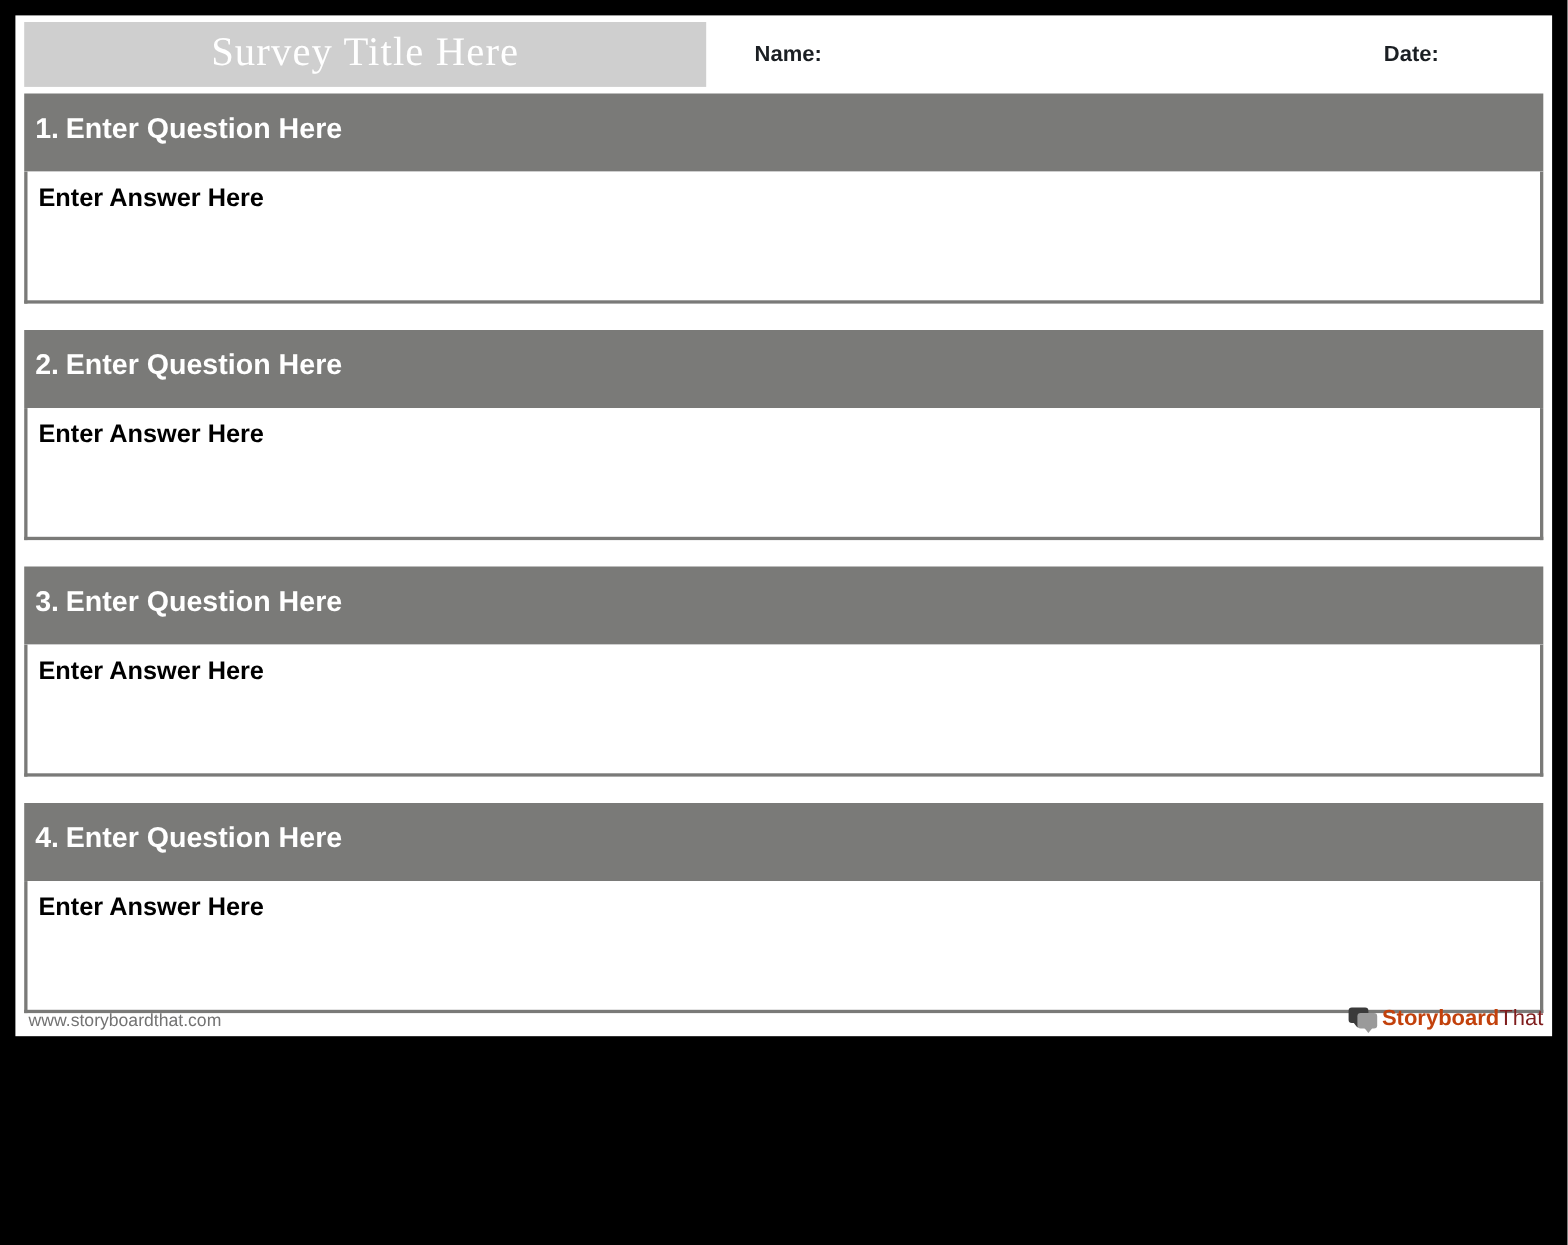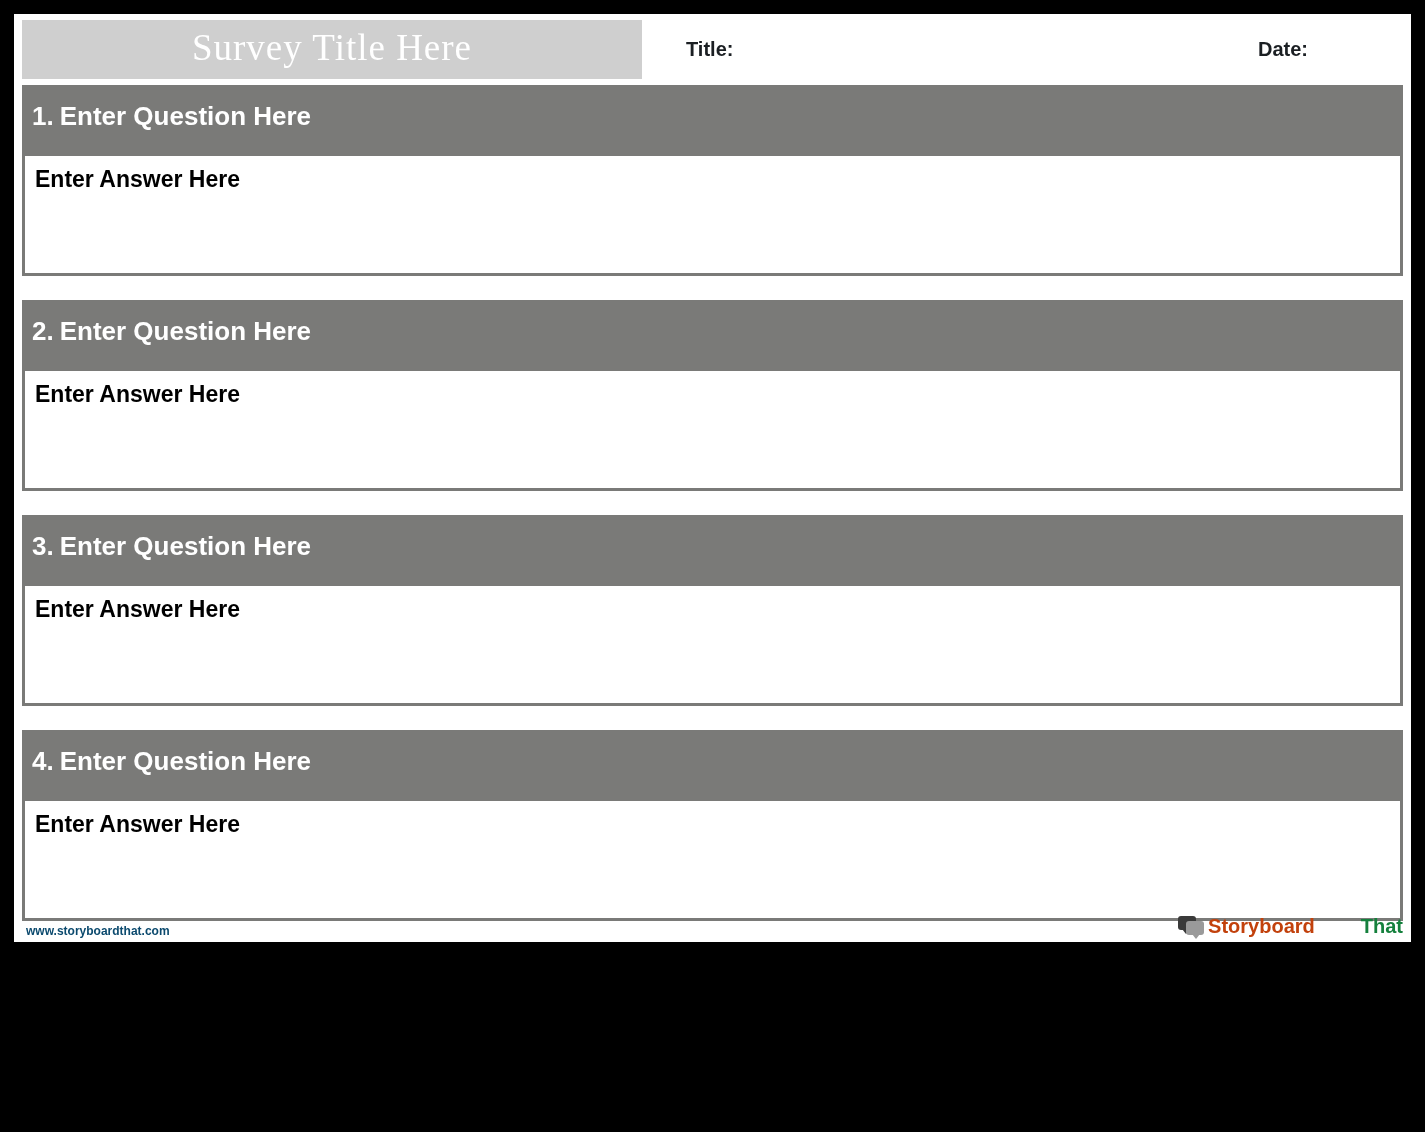--- a/index.html
+++ b/index.html
@@ -79,23 +79,23 @@
   .footer {
     position: absolute;
     bottom: 4px;
     left: 12px;
     right: 8px;
     display: flex;
     justify-content: space-between;
     align-items: flex-end;
   }
   .footer-url {
-    font-size: 12px;
-    font-weight: bold;
-    color: #0c4a6e;
+    font-size: 16px;
+    font-weight: normal;
+    color: #737373;
     font-stretch: condensed;
   }
   .brand {
     display: flex;
     align-items: center;
     gap: 4px;
     font-size: 20px;
   }
   .brand-icon {
     width: 26px;
@@ -132,33 +132,33 @@
   .brand-icon .bubble2::after {
     content: "";
     position: absolute;
     bottom: -4px;
     right: 4px;
     border-left: 4px solid transparent;
     border-right: 4px solid transparent;
     border-top: 5px solid #9a9a9a;
   }
   .brand-text .sb { color: #c2410c; font-weight: 600; }
-  .brand-text .that { color: #15803d; font-weight: 700; margin-left: 46px; }
+  .brand-text .that { color: #7f1d1d; font-weight: 400; }
 </style>
 </head>
 <body>
 
 <div class="page">
 
   <div class="header-row">
     <div class="title-block">
       <span class="title-text">Survey Title Here</span>
     </div>
     <div class="meta-block">
-      <span class="meta-field">Title:</span>
+      <span class="meta-field">Name:</span>
       <span class="meta-field meta-date">Date:</span>
     </div>
   </div>
 
   <div class="question-block">
     <div class="question-header">
       <span>1.</span>
       <span>Enter Question Here</span>
     </div>
     <div class="answer-box">

